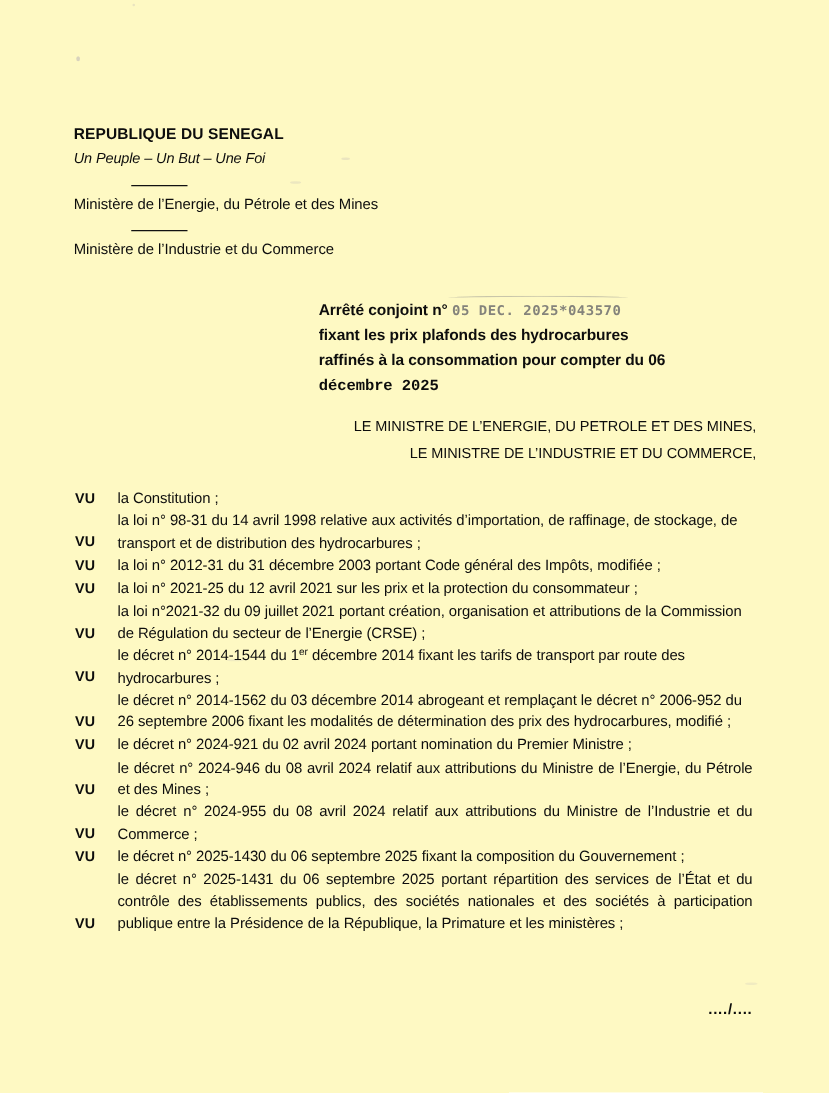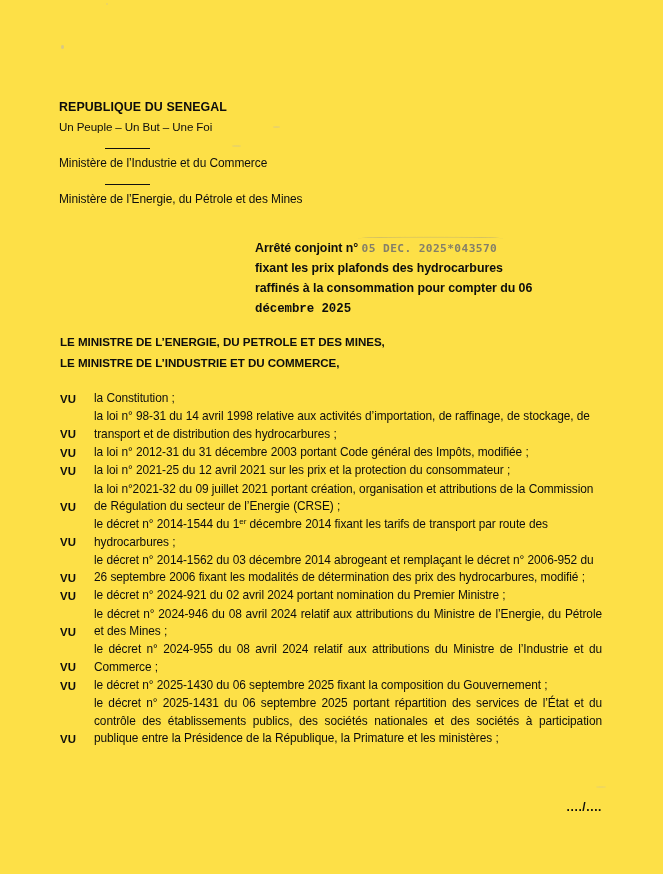--- a/index.html
+++ b/index.html
@@ -14,21 +14,21 @@
     position: relative;
     font-family: "Liberation Sans", sans-serif;
     color: #0d0d0d;
     overflow: hidden;
     -webkit-font-smoothing: antialiased;
   }
 
   .page {
     position: absolute;
     inset: 0;
-    background: #fde047;
+    background: #fef9c3;
   }
 
   
   .speck {
     position: absolute;
     background: #b9b4b8;
     border-radius: 50%;
     opacity: .55;
   }
   .speck.s1 { left: 61px;  top: 45px;  width: 3px; height: 4px; }
@@ -45,20 +45,21 @@
     top: 100px;
     width: 420px;
   }
   .republic {
     font-weight: bold;
     font-size: 12.4px;
     letter-spacing: .1px;
     line-height: 1.25;
   }
   .motto {
+    font-style: italic;
     font-size: 11.6px;
     line-height: 1.5;
     margin-top: 2px;
     letter-spacing: -.1px;
   }
   .ministry {
     position: relative;
     font-size: 11.9px;
     line-height: 1.35;
     margin-top: 20px;
@@ -110,22 +111,22 @@
     border-radius: 60% 60% 0 0;
     opacity: .55;
   }
 
   
   .ministers {
     position: absolute;
     left: 60px;
     top: 332px;
     width: 545px;
-    text-align: left;
-    font-weight: bold;
+    text-align: right;
+    font-weight: normal;
     font-size: 11.6px;
     line-height: 1.78;
     letter-spacing: -.05px;
   }
 
   
   .vu-list {
     position: absolute;
     left: 60px;
     top: 390px;
@@ -180,26 +181,26 @@
   <div class="speck s4"></div>
   <div class="speck s5"></div>
   <div class="speck s6"></div>
 
   <div class="header">
     <div class="republic">REPUBLIQUE DU SENEGAL</div>
     <div class="motto">Un Peuple – Un But –  Une Foi</div>
 
     <div class="ministry">
       <span class="rule"></span>
-      <span>Ministère de l’Industrie et du Commerce</span>
+      <span>Ministère de l’Energie, du Pétrole et des Mines</span>
     </div>
 
     <div class="ministry">
       <span class="rule"></span>
-      <span>Ministère de l’Energie, du Pétrole et des Mines</span>
+      <span>Ministère de l’Industrie et du Commerce</span>
     </div>
   </div>
 
   <div class="title-block">
     <span>Arrêté conjoint n°</span>
     <span class="stamp">05 DEC. 2025*043570</span><br>
     <span>fixant les prix plafonds des hydrocarbures</span><br>
     <span>raffinés à la consommation pour compter du 06</span><br>
     <span class="line-last">décembre 2025</span>
   </div>

